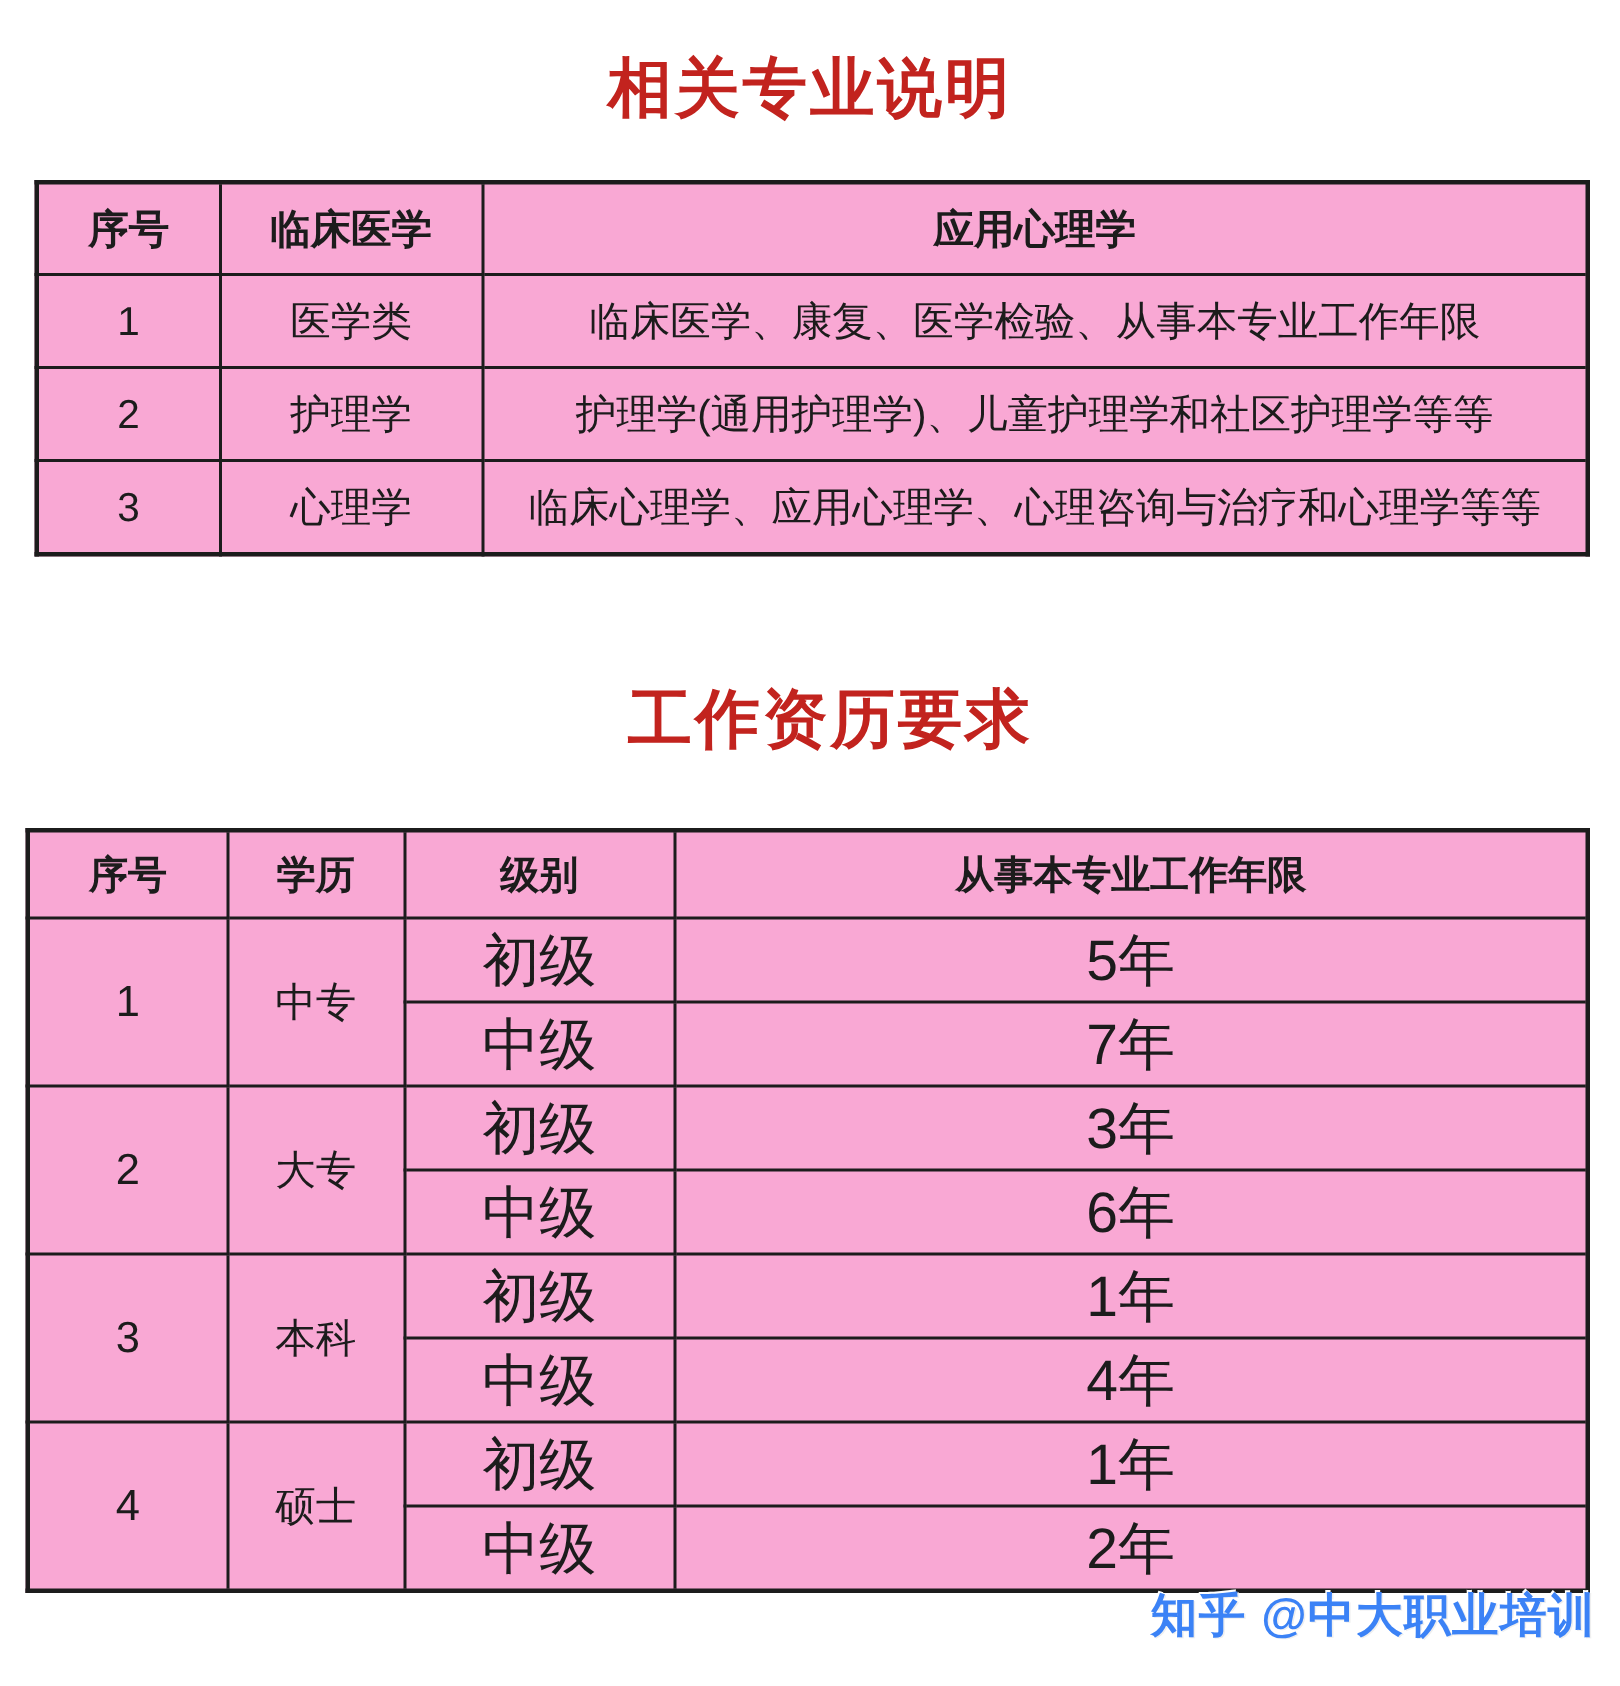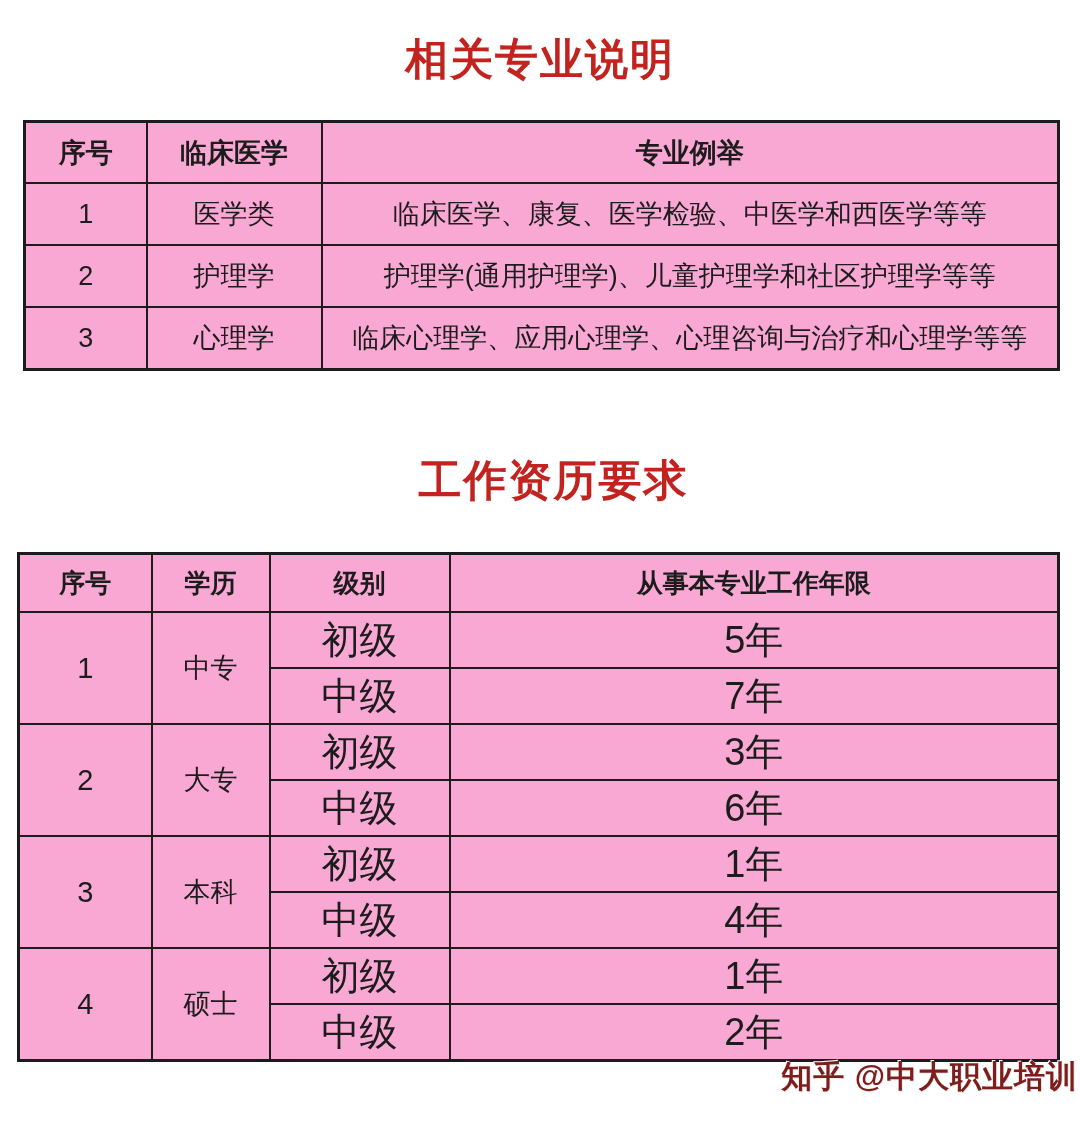--- a/index.html
+++ b/index.html
@@ -66,24 +66,24 @@
   .tbl-2 .col-no   { width: 133px; }
   .tbl-2 .col-edu  { width: 118px; }
   .tbl-2 .col-lvl  { width: 180px; }
   .tbl-2 .col-yrs  { width: 609px; }
   .tbl-2 td.no-cell  { font-size: 29px; }
   .tbl-2 td.edu-cell { font-size: 27px; }
 
   .watermark {
     position: absolute;
     top: 1056px;
-    right: 2px;
+    right: 16px;
     font-size: 31px;
     font-weight: bold;
-    color: #7f1d1d;
+    color: #3b82f6;
     letter-spacing: 1px;
     text-shadow: -1px -1px 0 #ffffff, 1px 1px 0 #efefef;
     white-space: nowrap;
   }
 </style>
 </head>
 <body>
 
 <div class="page">
 
@@ -92,26 +92,26 @@
   <table class="tbl tbl-1">
     <colgroup>
       <col class="col-no">
         <col class="col-cat">
         <col class="col-ex">
     </colgroup>
     <tbody>
         <tr>
       <th>序号</th>
       <th>临床医学</th>
-      <th>专业例举</th>
+      <th>应用心理学</th>
     </tr>
     <tr>
       <td>1</td>
       <td>医学类</td>
-      <td>临床医学、康复、医学检验、中医学和西医学等等</td>
+      <td>临床医学、康复、医学检验、从事本专业工作年限</td>
     </tr>
     <tr>
       <td>2</td>
       <td>护理学</td>
       <td>护理学(通用护理学)、儿童护理学和社区护理学等等</td>
     </tr>
     <tr>
       <td>3</td>
       <td>心理学</td>
       <td>临床心理学、应用心理学、心理咨询与治疗和心理学等等</td>

